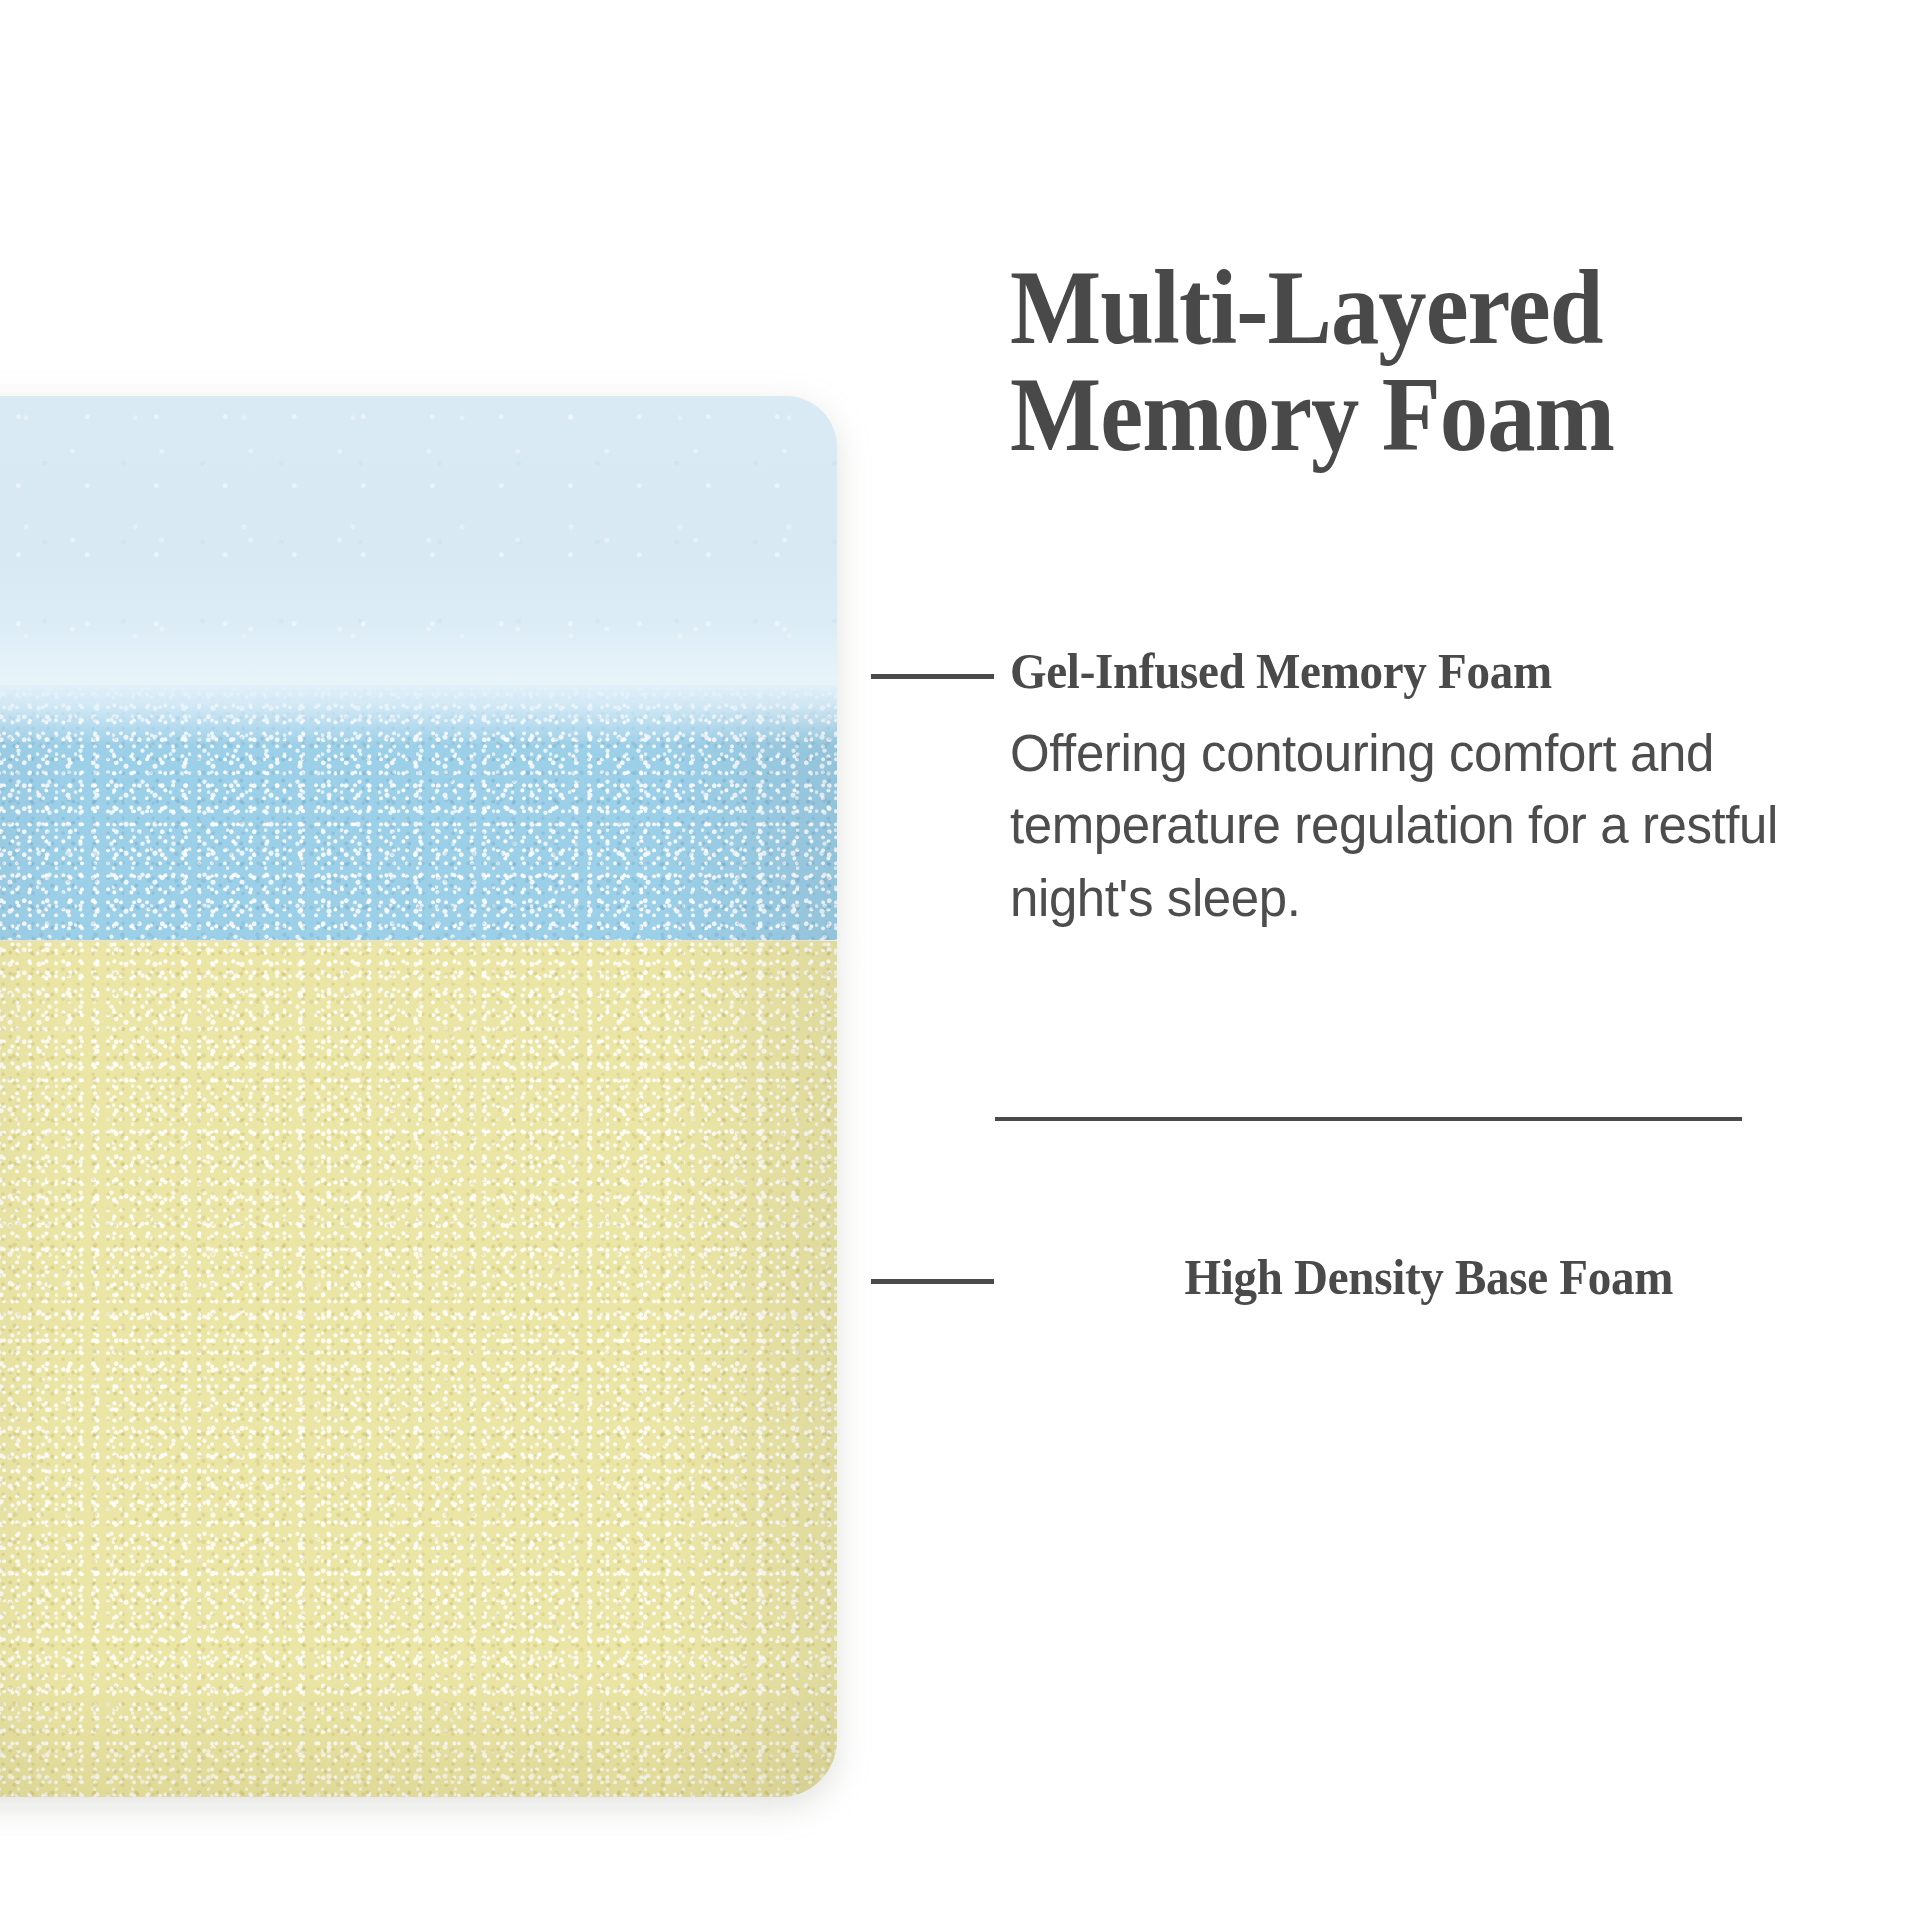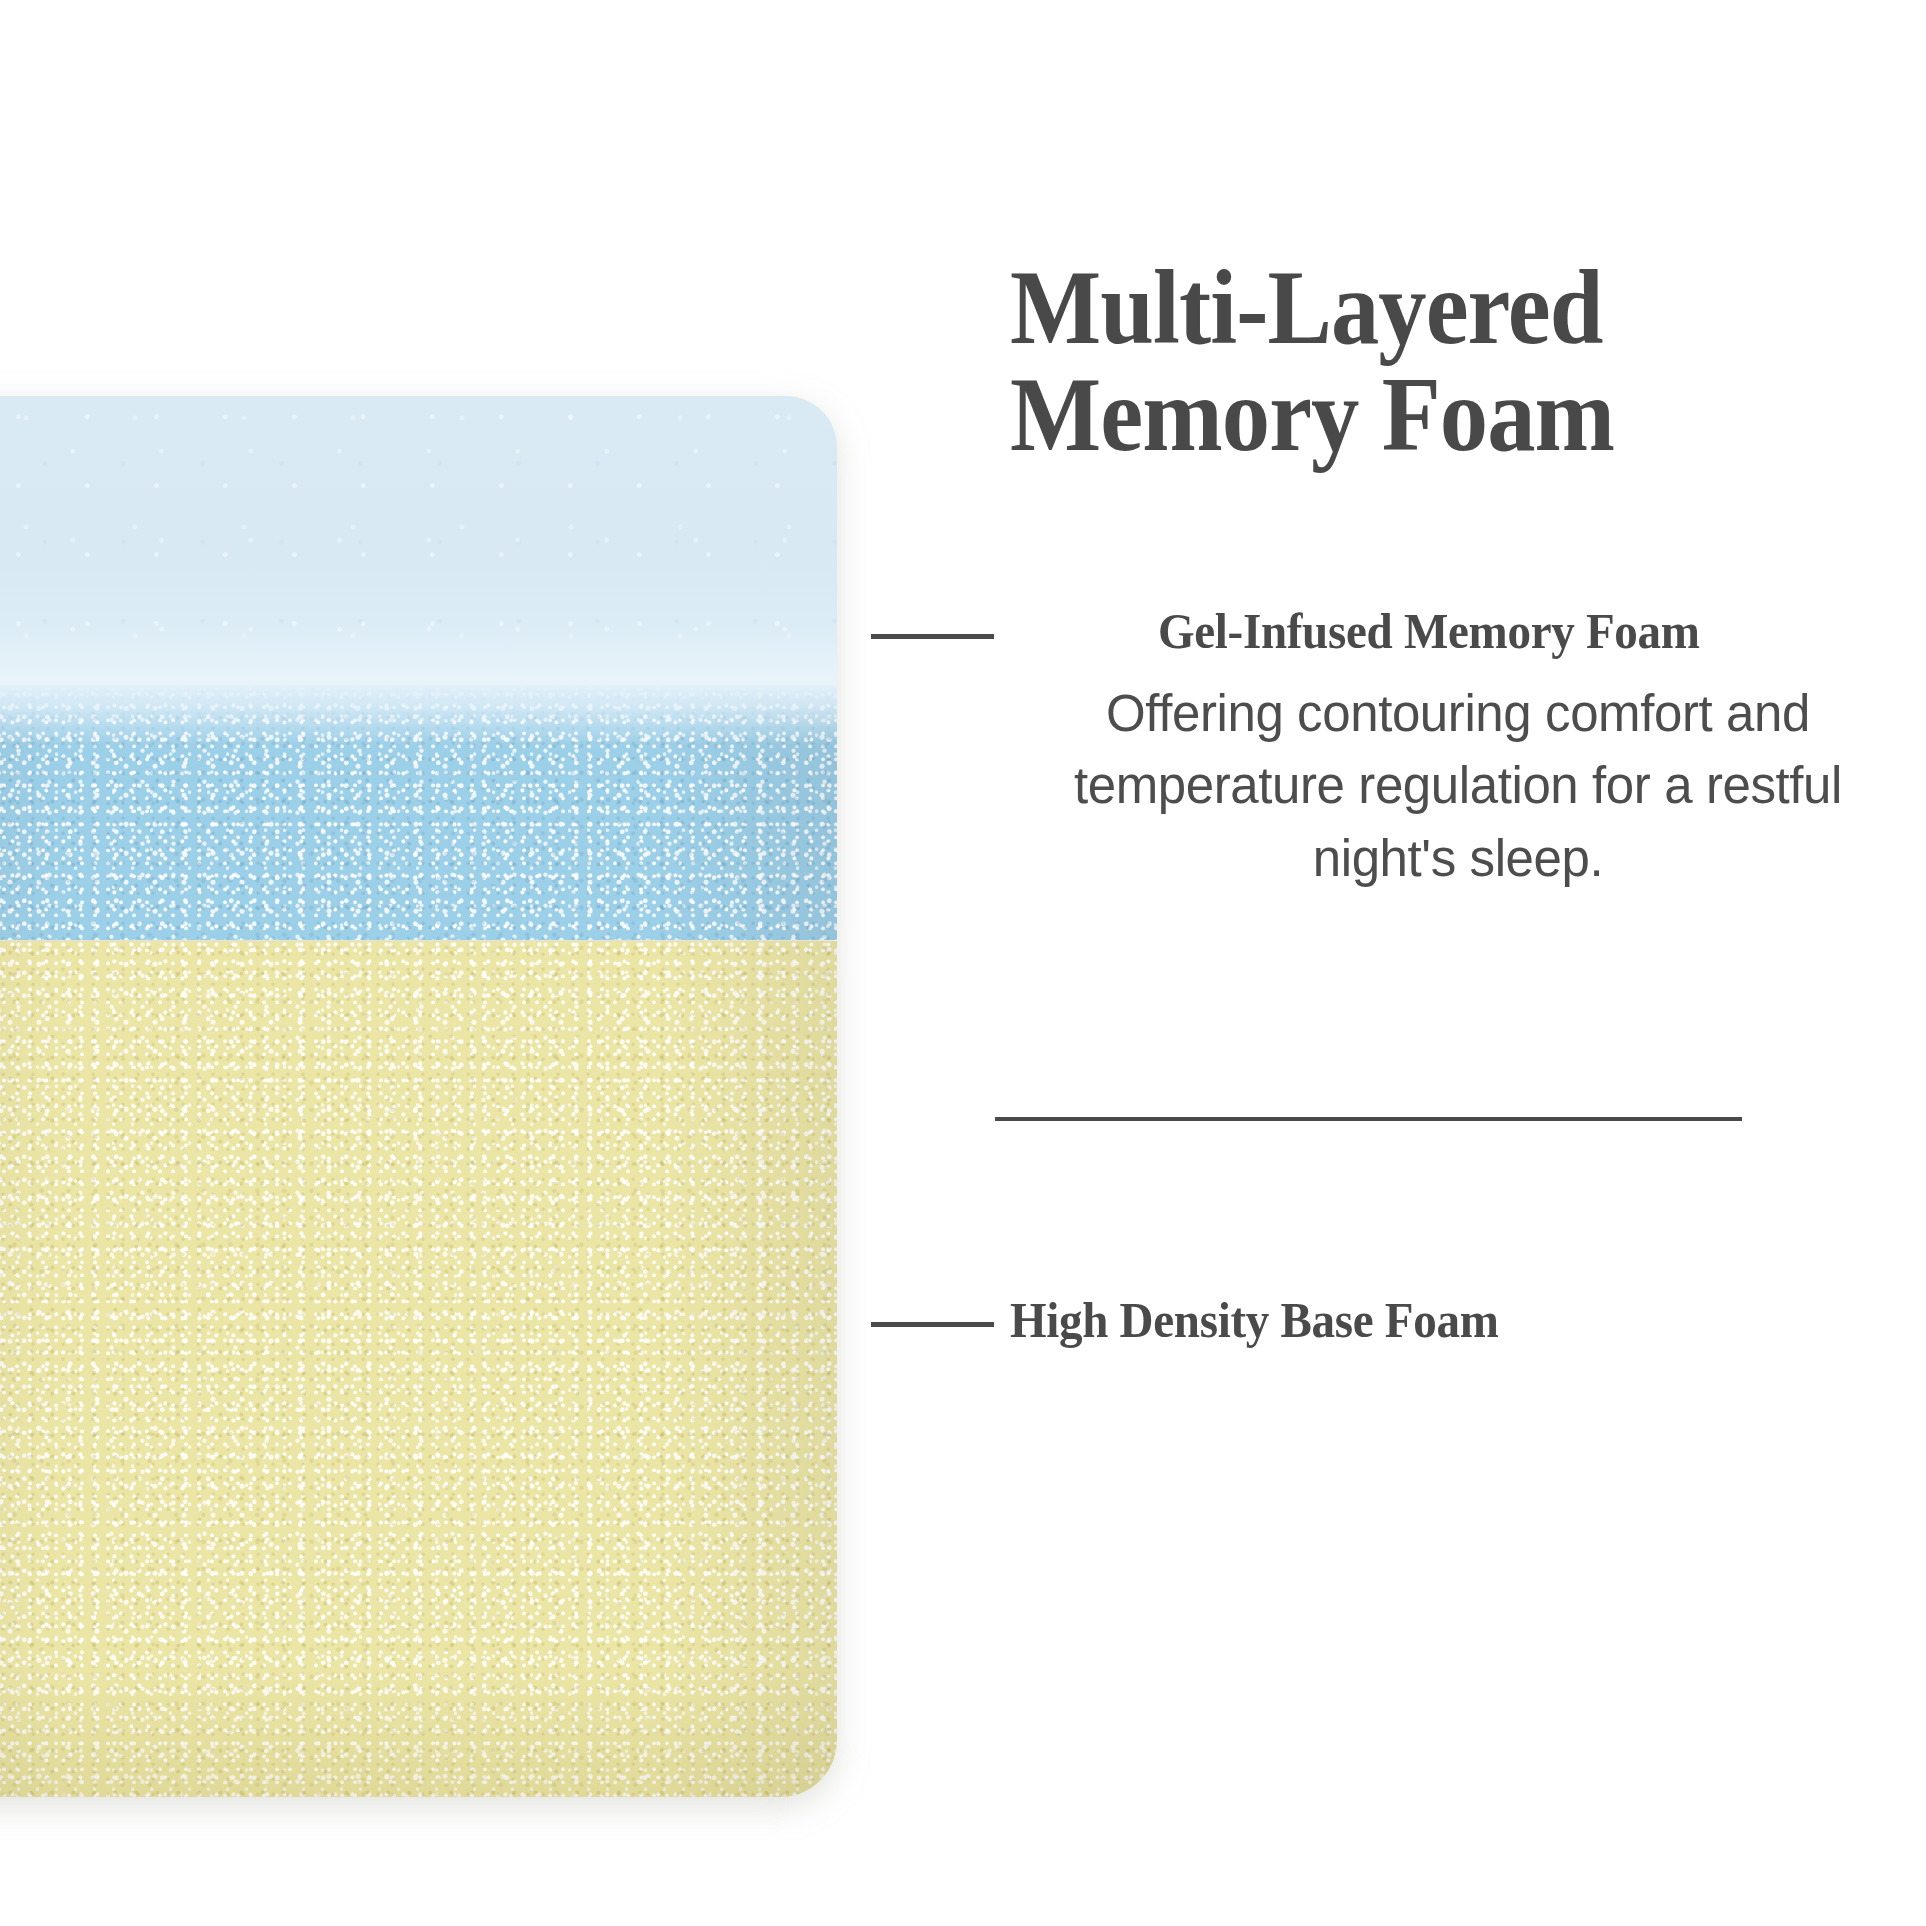--- a/index.html
+++ b/index.html
@@ -154,22 +154,22 @@
     color: #494949;
     transform: scaleX(0.92);
     transform-origin: left top;
   }
 
   .feature {
     position: absolute;
     left: 10px;
     width: 891px;
   }
-  #feature-gel  { top: 606px; text-align: center; }
-  #feature-base { top: 1295px; }
+  #feature-gel  { top: 646px; }
+  #feature-base { top: 1252px; text-align: center; }
 
   .feature-heading {
     font-family: "Liberation Serif", serif;
     font-weight: 700;
     font-size: 50px;
     line-height: 1.0;
     color: #4a4a4a;
     letter-spacing: -0.3px;
     transform: scaleX(0.94);
     transform-origin: left center;

